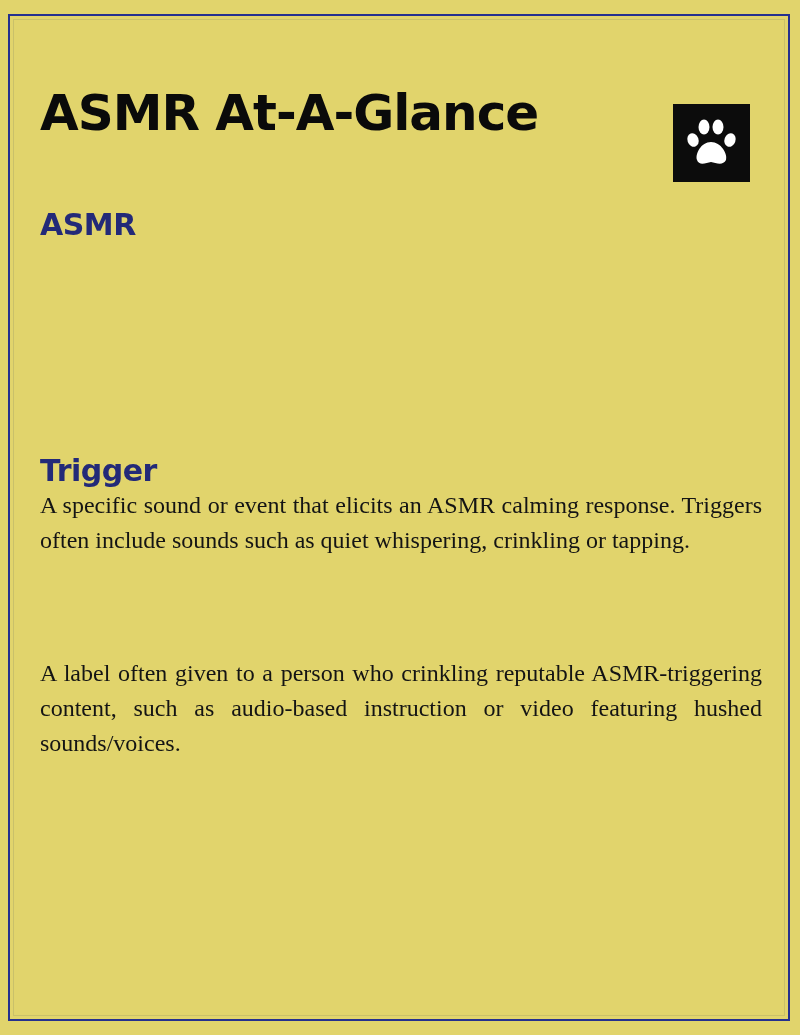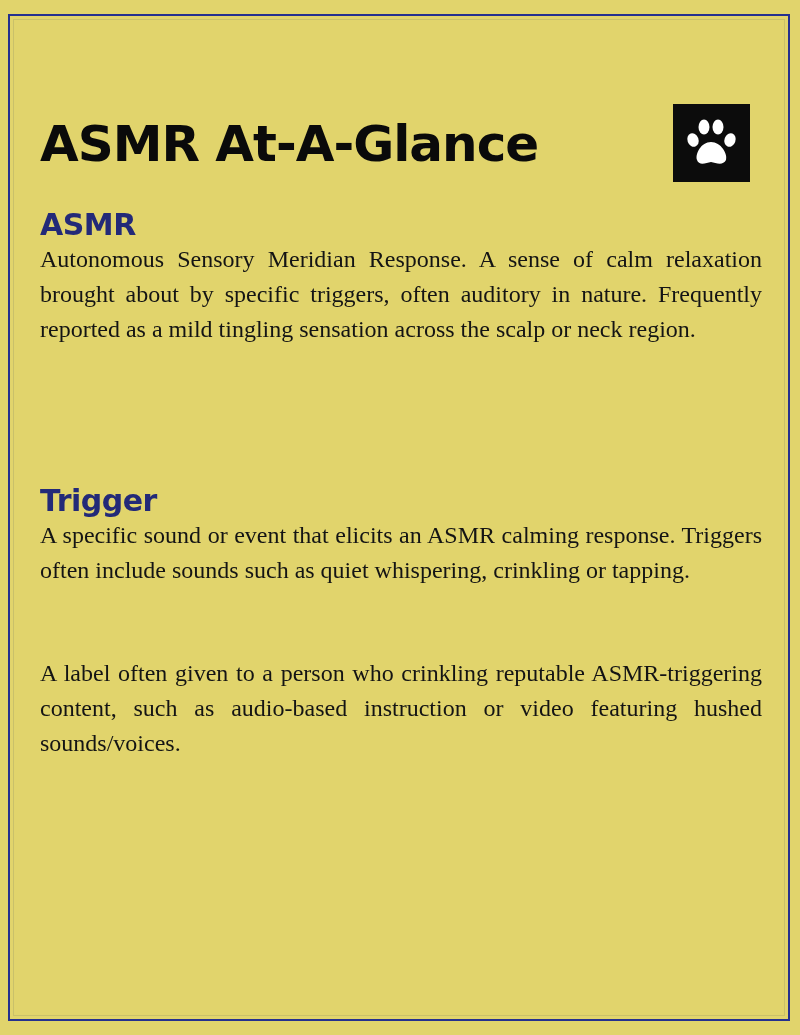--- a/index.html
+++ b/index.html
@@ -1,19 +1,19 @@
 <!DOCTYPE html>
 <html><head>
 <meta charset="utf-8">
 <style>
   html, body { margin:0; padding:0; }
   body { width:800px; height:1035px; background:#e1d46c; position:relative; overflow:hidden; }
   .frame { position:absolute; left:8px; top:14px; width:782px; height:1007px; border:2px solid #24308f; box-sizing:border-box; }
   .frame-inner { position:absolute; left:3px; top:3px; right:3px; bottom:3px; border:1px solid #c9c06a; }
-  .title-row { position:absolute; left:40px; top:104px; height:80px; display:flex; align-items:center; }
+  .title-row { position:absolute; left:40px; top:88px; height:80px; display:flex; }
   .title { font-family:"DejaVu Sans", sans-serif; font-weight:bold; font-size:50px; color:#0a0a0a; letter-spacing:-1px; margin:0; line-height:1; }
   .paw-box { position:absolute; left:673px; top:104px; width:77px; height:78px; background:#0c0c0c; display:flex; align-items:center; justify-content:center; }
   .section { position:absolute; left:40px; width:722px; }
   .term { font-family:"DejaVu Sans", sans-serif; font-weight:bold; font-size:30px; color:#232a78; margin:0; line-height:34px; letter-spacing:-0.5px; }
   .def { font-family:"Liberation Serif", serif; font-size:24px; color:#141414; margin:0; line-height:35px; text-align:justify; }
 </style>
 </head>
 <body>
 
 <div class="frame">
@@ -29,23 +29,22 @@
     <ellipse cx="19" cy="11" rx="5.5" ry="7.5" fill="#fff"></ellipse>
     <ellipse cx="33" cy="11" rx="5.5" ry="7.5" fill="#fff"></ellipse>
     <ellipse cx="8" cy="24" rx="5.5" ry="7" fill="#fff" transform="rotate(-20 8 24)"></ellipse>
     <ellipse cx="45" cy="24" rx="5.5" ry="7" fill="#fff" transform="rotate(20 45 24)"></ellipse>
     <path d="M26 26 C16 26 10 38 12 44 C14 50 21 47 26 46 C31 47 38 50 41 44 C43 38 36 26 26 26 Z" fill="#fff"></path>
   </svg>
 </div>
 
 <div class="section" style="top:208px;">
   <h2 class="term">ASMR</h2>
-  <p class="def">Autonomous Sensory Meridian Response. A sense of calm relaxation brought about by specific triggers, often auditory in nature. Frequently reported as a mild tingling sensation across the scalp or neck region.</p>
 </div>
 
-<div class="section" style="top:484px;">
+<div class="section" style="top:454px;">
   <h2 class="term">Trigger</h2>
   <p class="def">A specific sound or event that elicits an ASMR calming response. Triggers often include sounds such as quiet whispering, crinkling or tapping.</p>
 </div>
 
 <div class="section" style="top:656px;">
   <p class="def">A label often given to a person who crinkling reputable ASMR-triggering content, such as audio-based instruction or video featuring hushed sounds/voices.</p>
 </div>
 
 </body></html>

